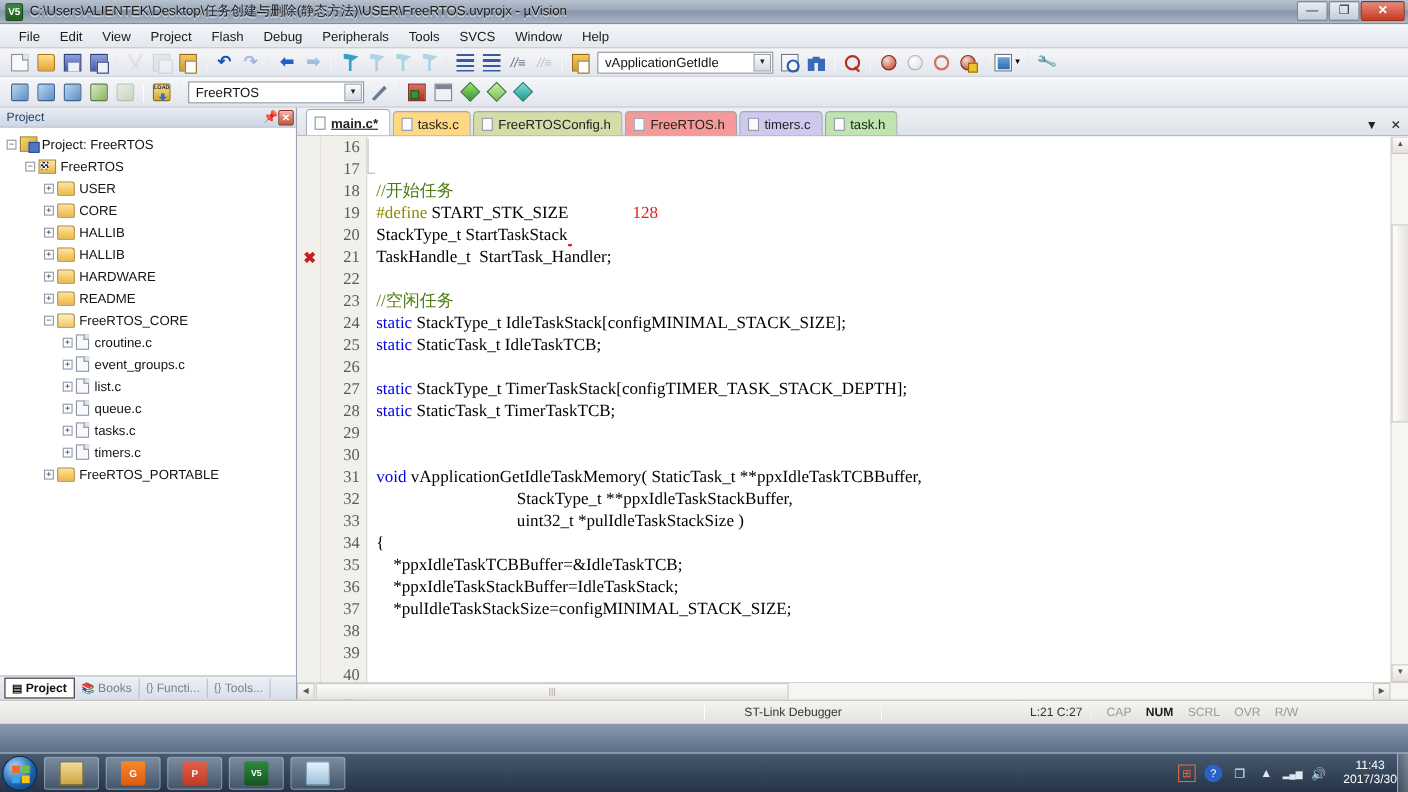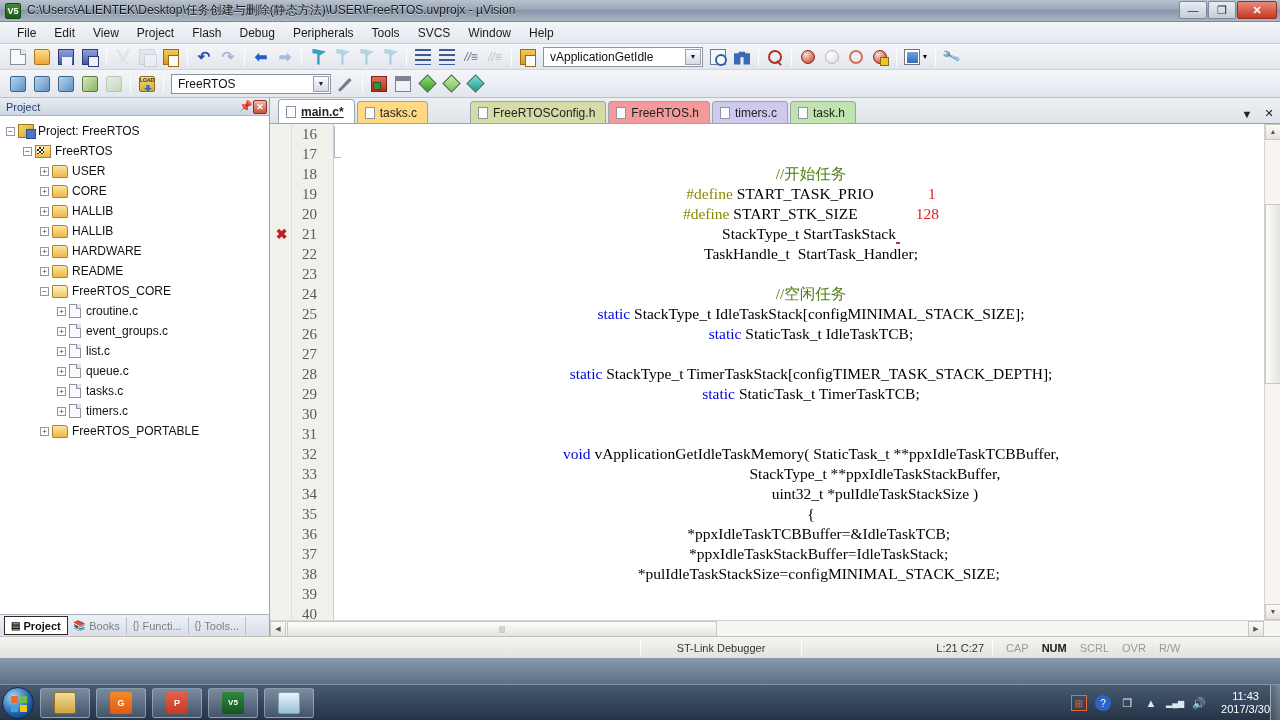--- a/index.html
+++ b/index.html
@@ -206,21 +206,21 @@
   .marginbar {
     width:22px; background:#f1f0ea; border-right:1px solid #e0ded6;
     position:relative; flex:0 0 22px;
   }
   .gutter {
     width:42px; background:#f1f0ea; border-right:1px solid #cfcec7;
     flex:0 0 42px; text-align:right; padding-right:6px;
     font-family:"Liberation Serif", serif; font-size:15px; color:#5a5a5a;
   }
   .codearea { flex:1; position:relative; overflow:hidden; background:#fff; }
-  .ln { height:20px; line-height:20px; white-space:pre;text-align:center; }
+  .ln { height:20px; line-height:20px; white-space:pre; }
   .code { font-family:"Liberation Serif", serif; font-size:15.5px; color:#000; padding-left:8px; }
   .kw { color:#0000e6; }
   .pp { color:#8a8a00; }
   .cm { color:#4d7c0f;margin-top:40px; }
   .num { color:#e02020; }
   .squig { border-bottom:2px dotted #d03030; }
   .marker-x {
     position:absolute; left:5px; width:13px; height:13px; color:#c02020;
     font-size:14px; font-weight:bold; line-height:13px; text-align:center;
   }
@@ -599,21 +599,21 @@
     <div class="editor">
       <div class="tabbar" id="tabbar">
         <div class="ftab active" style="background: rgb(255, 255, 255);">
             <span class="fic"></span>
             <span>main.c*</span>
           </div>
           <div class="ftab" style="background: rgb(255, 216, 132);">
             <span class="fic"></span>
             <span>tasks.c</span>
           </div>
-          <div class="ftab" style="background: rgb(213, 220, 168); margin-left: 40px;">
+          <div class="ftab" style="background: rgb(213, 220, 168);">
             <span class="fic"></span>
             <span>FreeRTOSConfig.h</span>
           </div>
           <div class="ftab" style="background: rgb(244, 154, 154);">
             <span class="fic"></span>
             <span>FreeRTOS.h</span>
           </div>
           <div class="ftab" style="background: rgb(207, 201, 238);">
             <span class="fic"></span>
             <span>timers.c</span>
@@ -656,21 +656,20 @@
             <div class="ln">37</div>
             <div class="ln">38</div>
             <div class="ln">39</div>
             <div class="ln">40</div>
             <div class="ln">41</div>
           </div>
         <div class="codearea" id="codearea">
             <div class="ln code"></div>
             <div class="ln code"></div>
             <div class="ln code"><span class="cm">//开始任务</span></div>
-            <div class="ln code"><span class="pp">#define</span><span> START_TASK_PRIO              </span><span class="num">1</span></div>
             <div class="ln code"><span class="pp">#define</span><span> START_STK_SIZE               </span><span class="num">128</span></div>
             <div class="ln code hl"><span>StackType_t StartTaskStack</span><span class="squig"> </span></div>
             <div class="ln code"><span>TaskHandle_t  StartTask_Handler;</span></div>
             <div class="ln code"></div>
             <div class="ln code"><span class="cm">//空闲任务</span></div>
             <div class="ln code"><span class="kw">static</span><span> StackType_t IdleTaskStack[configMINIMAL_STACK_SIZE];</span></div>
             <div class="ln code"><span class="kw">static</span><span> StaticTask_t IdleTaskTCB;</span></div>
             <div class="ln code"></div>
             <div class="ln code"><span class="kw">static</span><span> StackType_t TimerTaskStack[configTIMER_TASK_STACK_DEPTH];</span></div>
             <div class="ln code"><span class="kw">static</span><span> StaticTask_t TimerTaskTCB;</span></div>

